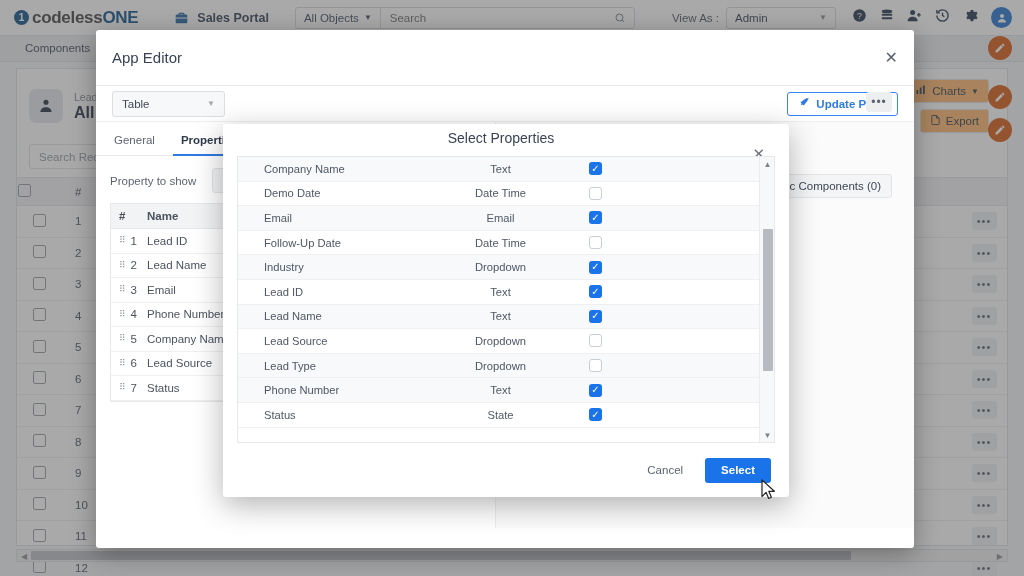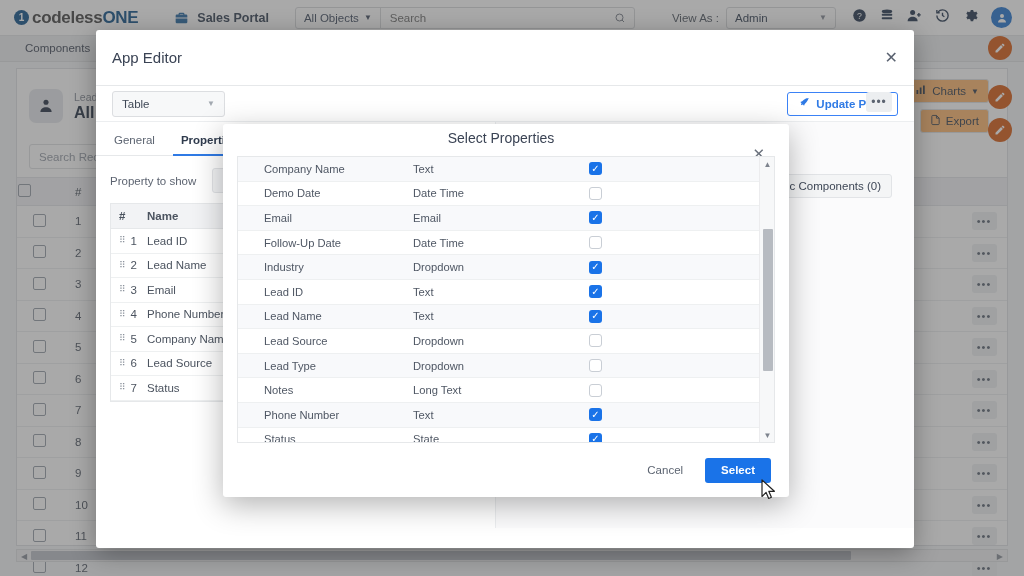--- a/index.html
+++ b/index.html
@@ -127,21 +127,21 @@
   }
   .sm-head { height:28px; display:flex; align-items:center; padding:6px 24px 0 14px;flex-direction:column; }
   .sm-title { font-size:14px; color:#3a4354; }
   .sm-close { margin-left:auto; font-size:15px; color:#6a717c; cursor:pointer; line-height:1;}
 
   .sm-listwrap { flex:1; margin:4px 14px 0 14px; position:relative; border:1px solid #e6e8ea; overflow:hidden; }
   .sm-list { position:absolute; inset:0; right:15px; overflow:hidden; }
   .sm-row { display:flex; align-items:center; height:24.6px; font-size:11.2px; color:#4f5764; border-bottom:1px solid #eef0f1; }
   .sm-row.alt { background:#f8f9fb; }
   .sm-name { width:175px; padding-left:26px; }
-  .sm-type { width:175px; }
+  .sm-type { width:175px;text-align:center; }
   .sm-cb-cell { flex:1; display:flex; justify-content:flex-start; padding-left:1px;}
   .cb { width:13px; height:13px; border-radius:3px; display:flex; align-items:center; justify-content:center; }
   .cb.on { background:#1a73e8; }
   .cb.off { background:#fff; border:1.5px solid #c9ced5; }
   .cb .tick { color:#fff; font-size:10px; line-height:10px; }
 
   .sm-scrollbar { position:absolute; right:0; top:0; bottom:0; width:15px; background:#f7f8f9; border-left:1px solid #ececee; }
   .sb-arrow { position:absolute; left:0; width:15px; height:14px; display:flex; align-items:center; justify-content:center; font-size:8px; color:#7d838d;}
   .sb-thumb { position:absolute; left:2.5px; width:10px; background:#b7bbc1; border-radius:1px; }
 
@@ -570,27 +570,20 @@
               <span class="cb off"></span>
             </span>
           </div>
           <div class="sm-row alt">
             <span class="sm-name">Lead Type</span>
             <span class="sm-type">Dropdown</span>
             <span class="sm-cb-cell">
               <span class="cb off"></span>
             </span>
           </div>
-          <div class="sm-row">
-            <span class="sm-name">Notes</span>
-            <span class="sm-type">Long Text</span>
-            <span class="sm-cb-cell">
-              <span class="cb off"></span>
-            </span>
-          </div>
           <div class="sm-row alt">
             <span class="sm-name">Phone Number</span>
             <span class="sm-type">Text</span>
             <span class="sm-cb-cell">
               <span class="cb on">
                 <span class="tick">✓</span>
               </span>
             </span>
           </div>
           <div class="sm-row">

